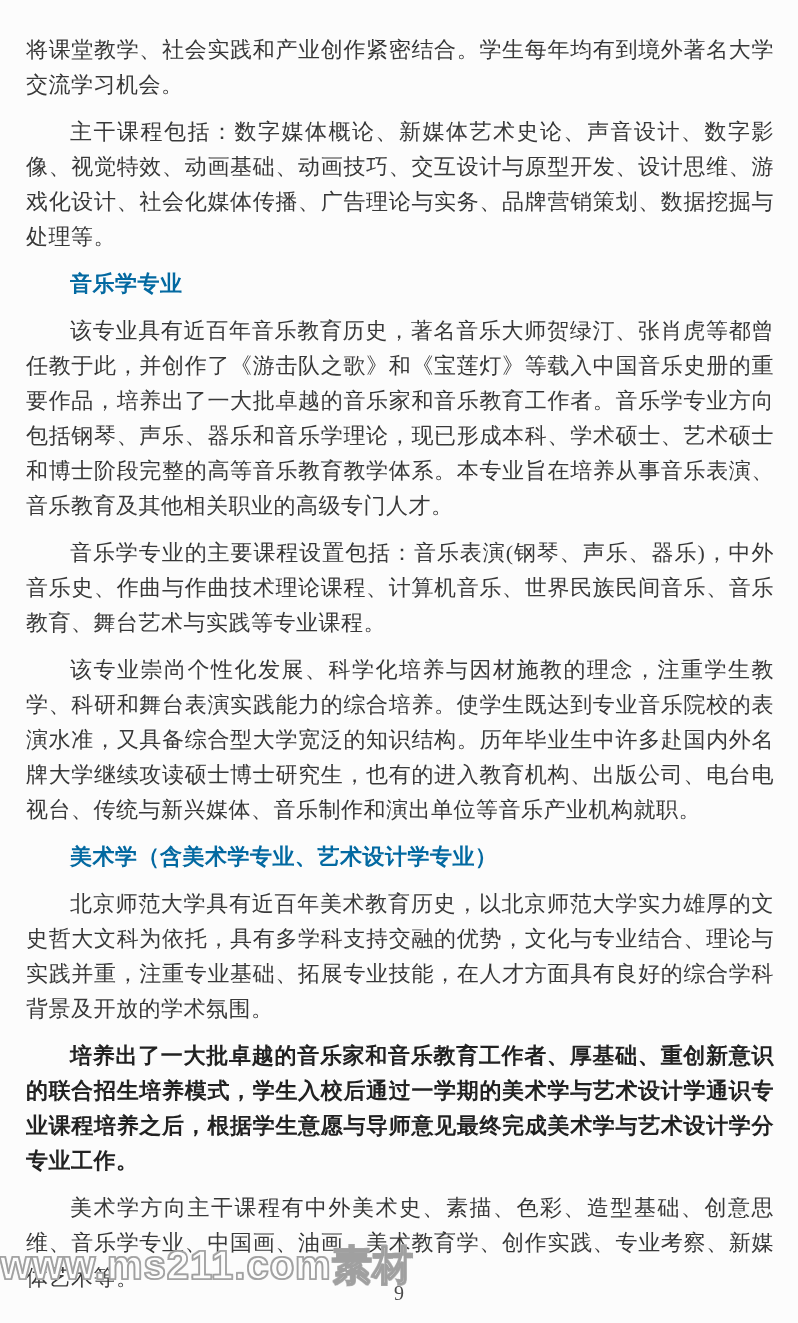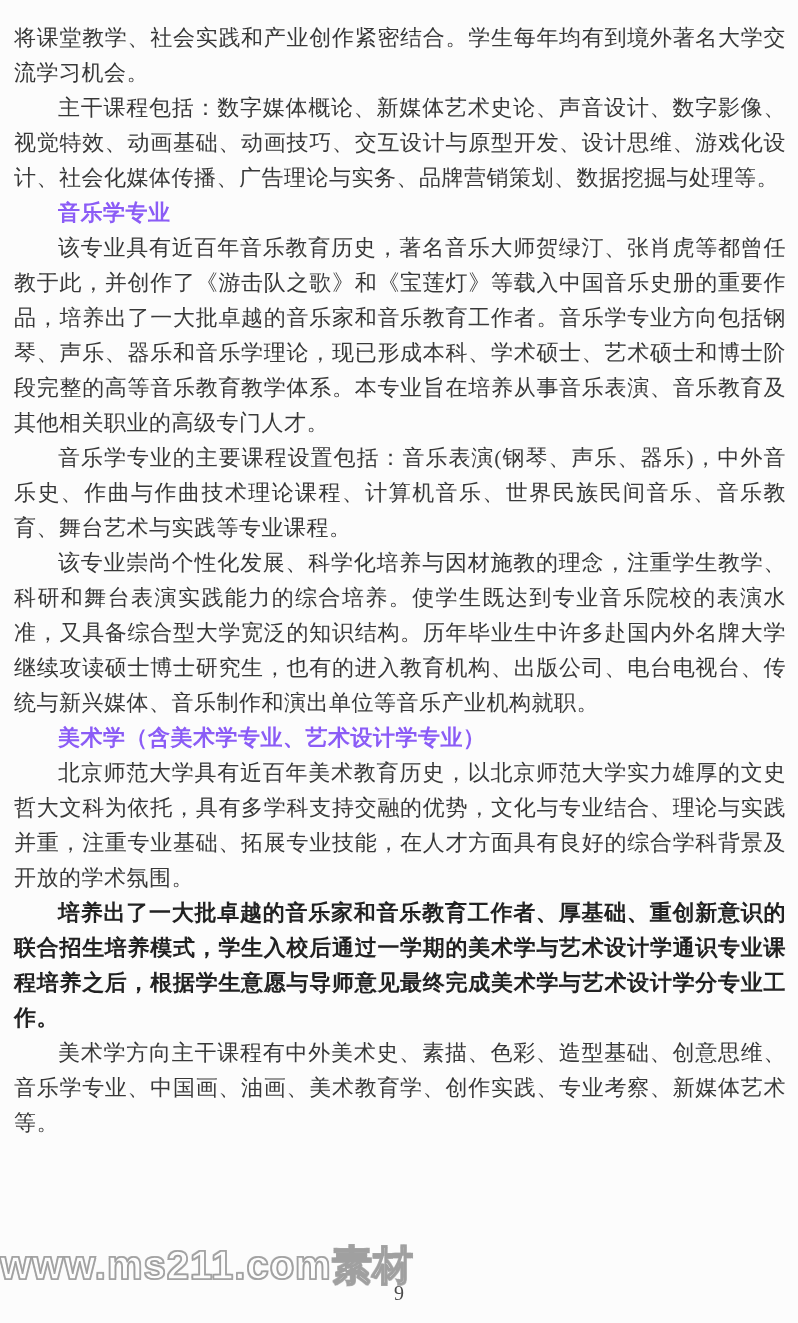--- a/index.html
+++ b/index.html
@@ -16,35 +16,35 @@
     font-family: "Liberation Serif", serif;
     color: #383838;
   }
   .content {
     position: absolute;
     left: 14px;
     top: 20px;
     width: 772px;
   }
   .content p {
-    margin: 0;
+    margin: 12px;
     font-size: 22px;
     line-height: 35px;
     text-align: justify;
     text-justify: inter-character;
     text-indent: 2em;
     letter-spacing: 0.5px;
   }
   .content p.body-noindent {
     text-indent: 0;
   }
   .content p.heading {
     font-weight: bold;
     text-align: left;
-    color: #8b5cf6;
+    color: #0369a1;
   }
   .content p.bold {
     font-weight: bold;
     color: #222222;
   }
   .watermark {
     position: absolute;
     top: 1238px;
     left: 0;
     width: 100%;

